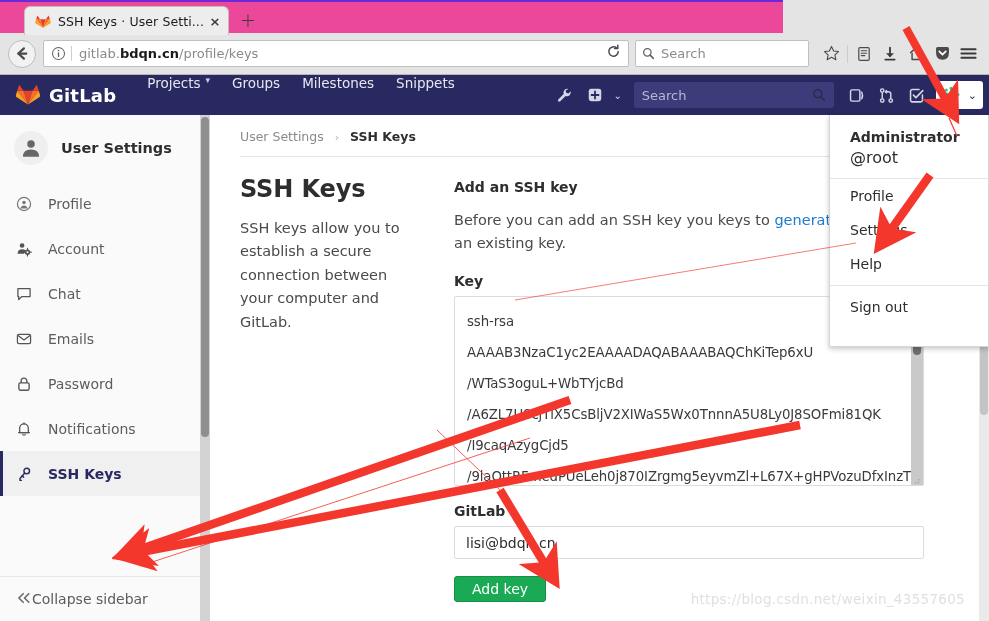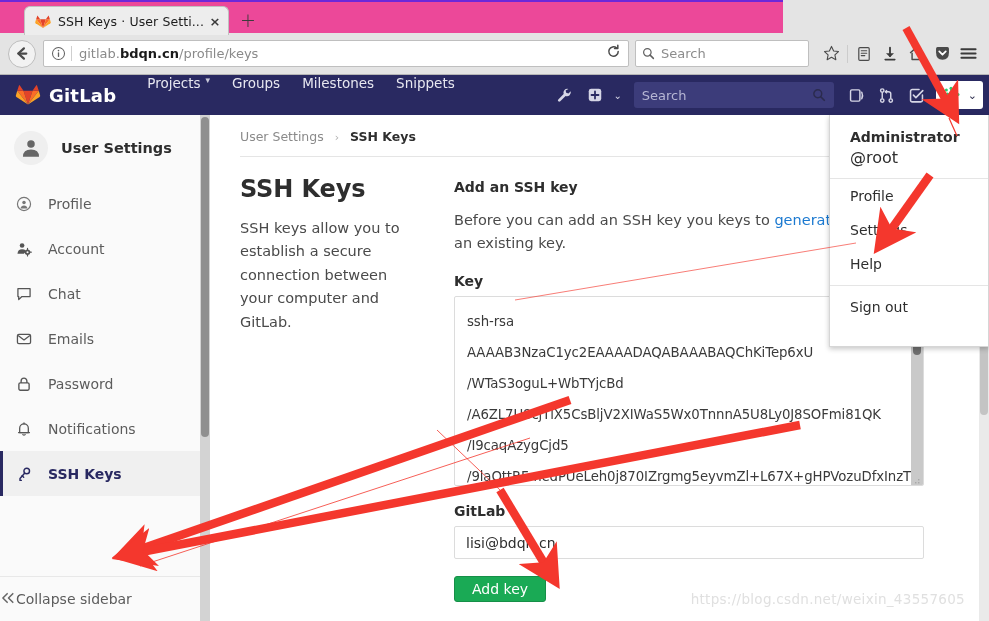--- a/index.html
+++ b/index.html
@@ -135,21 +135,21 @@
     font-size:14px; color:#5c5c5c; cursor:pointer;
   }
   .sb-item .ic { width:20px; flex:0 0 20px; display:flex; align-items:center; justify-content:flex-start; }
   .sb-item .lb { margin-left:12px; }
   .sb-item.active {
     background:#f0f0f0; color:#292961; font-weight:700;
     box-shadow: inset 3px 0 0 #292961;
   }
   .sb-collapse {
     position:absolute; left:0; bottom:0; width:209px; height:45px;
-    display:flex; align-items:center; padding-left:0;
+    display:flex; align-items:center; padding-left:16px;
     border-top:1px solid #e8e8e8; background:#fafafa;
     font-size:14px; color:#5c5c5c; cursor:pointer;
   }
   .sb-scroll {
     position:absolute; right:0; top:115px; width:10px; height:506px;
     background:#d3d3d3;
   }
   .sb-scroll-thumb {
     position:absolute; left:1px; top:2px; width:8px; height:320px;
     background:#8f8f8f; border-radius:4px;

